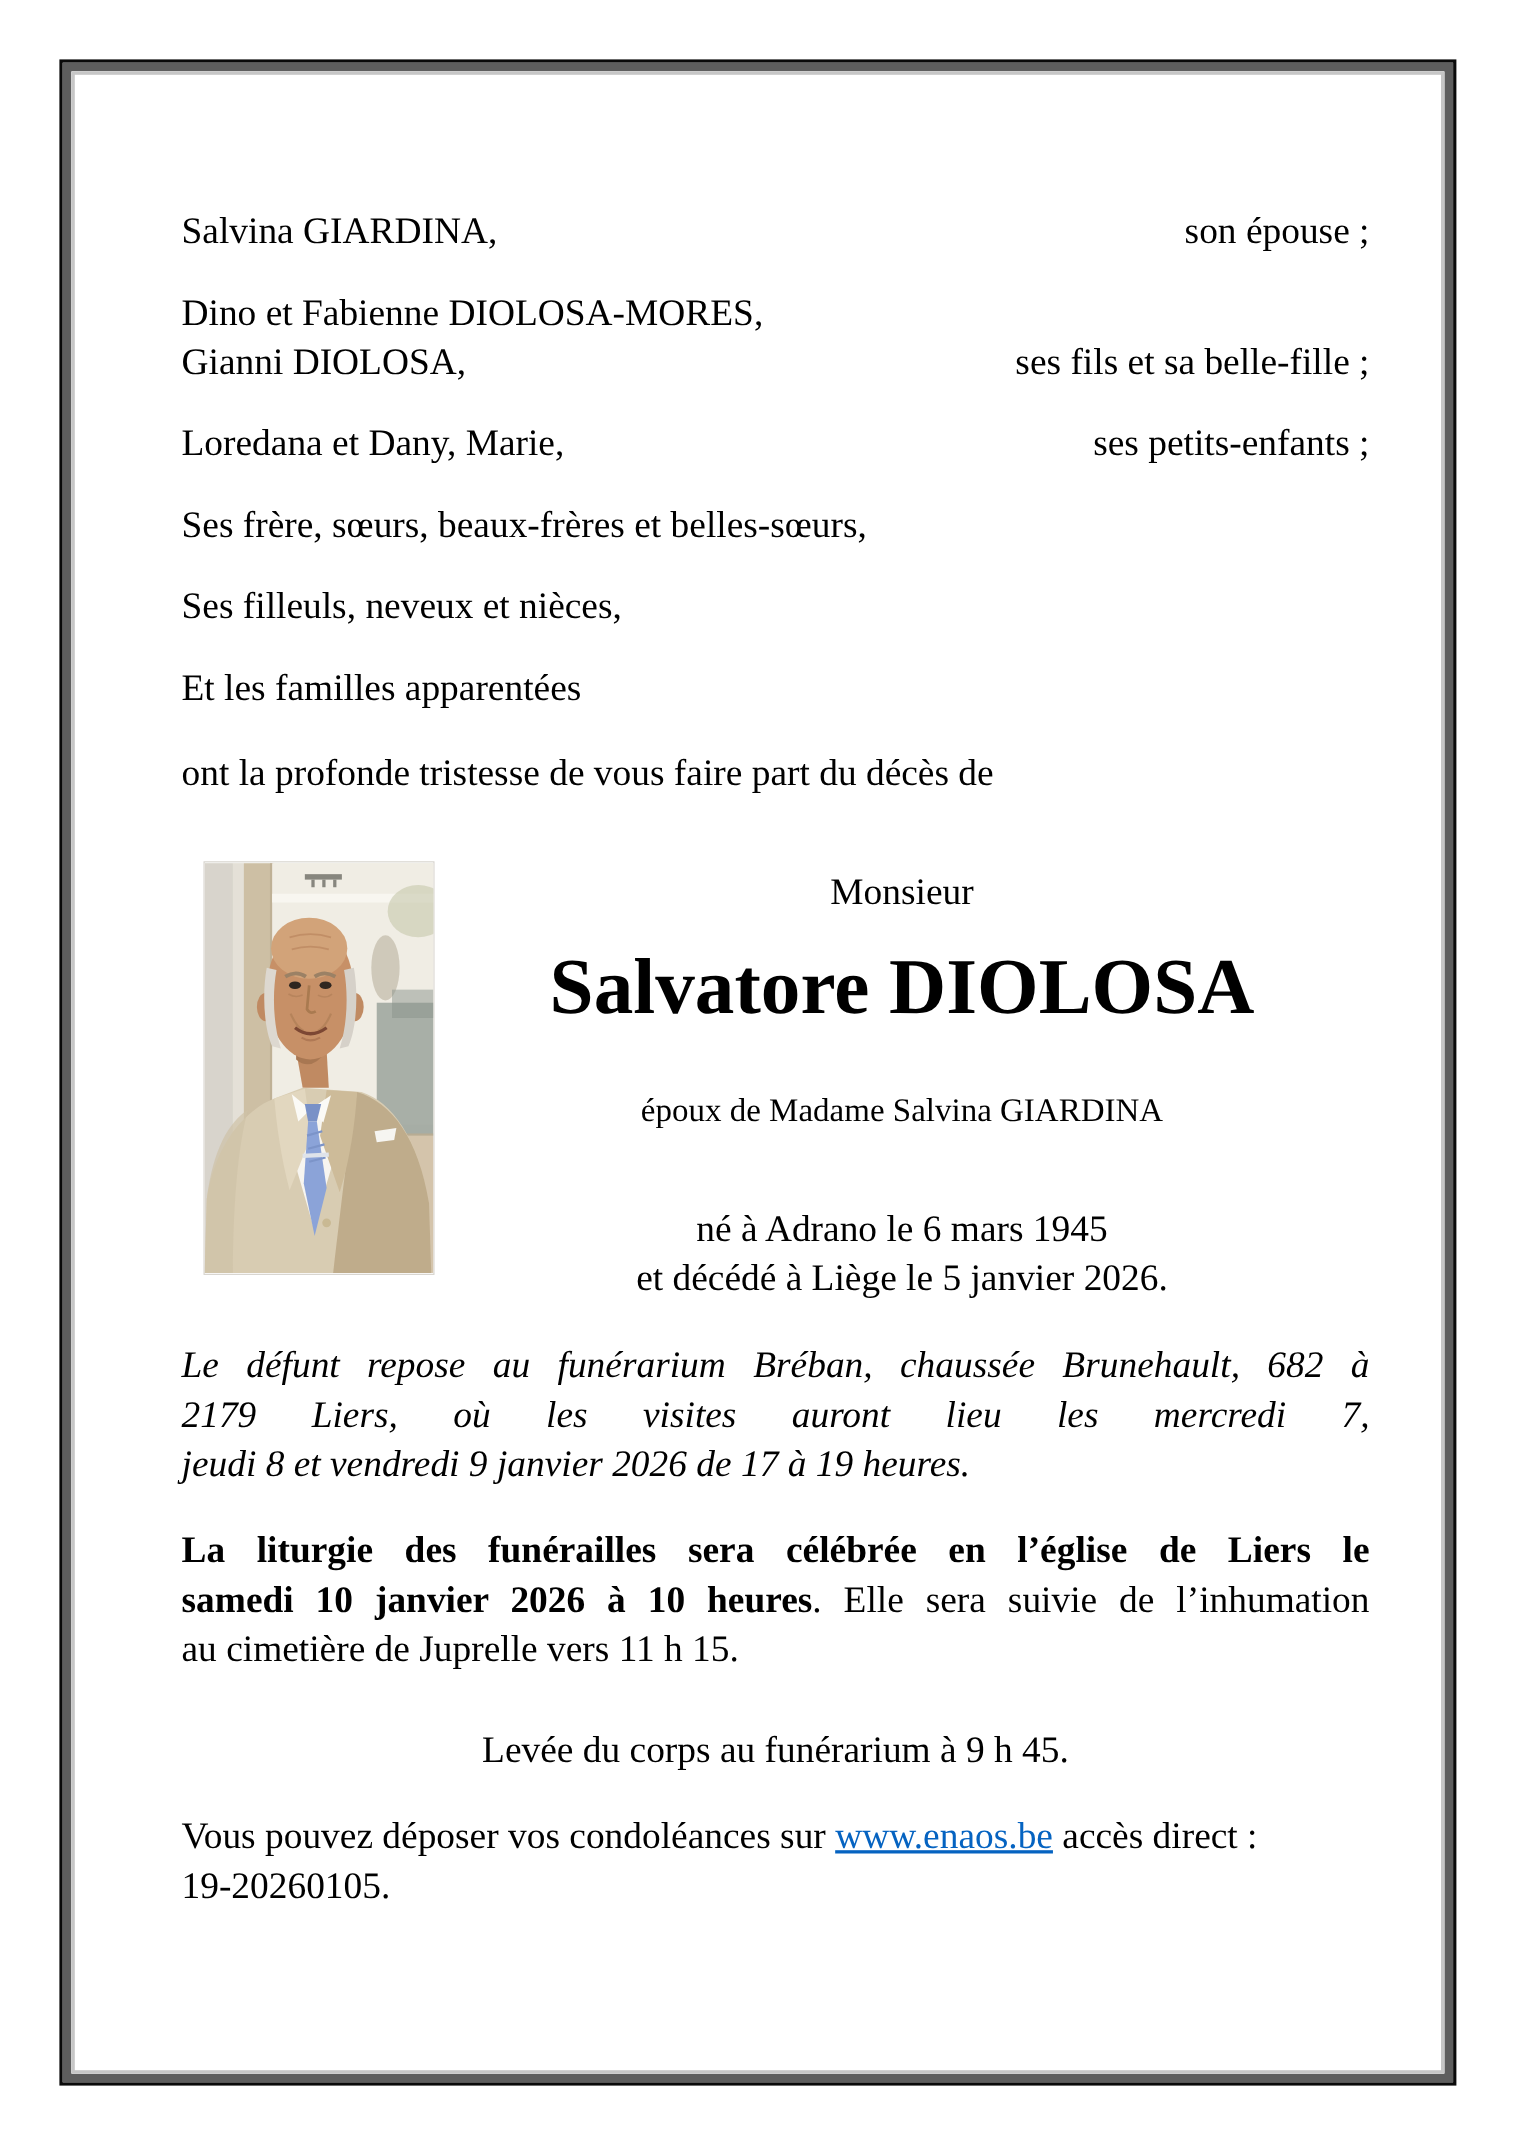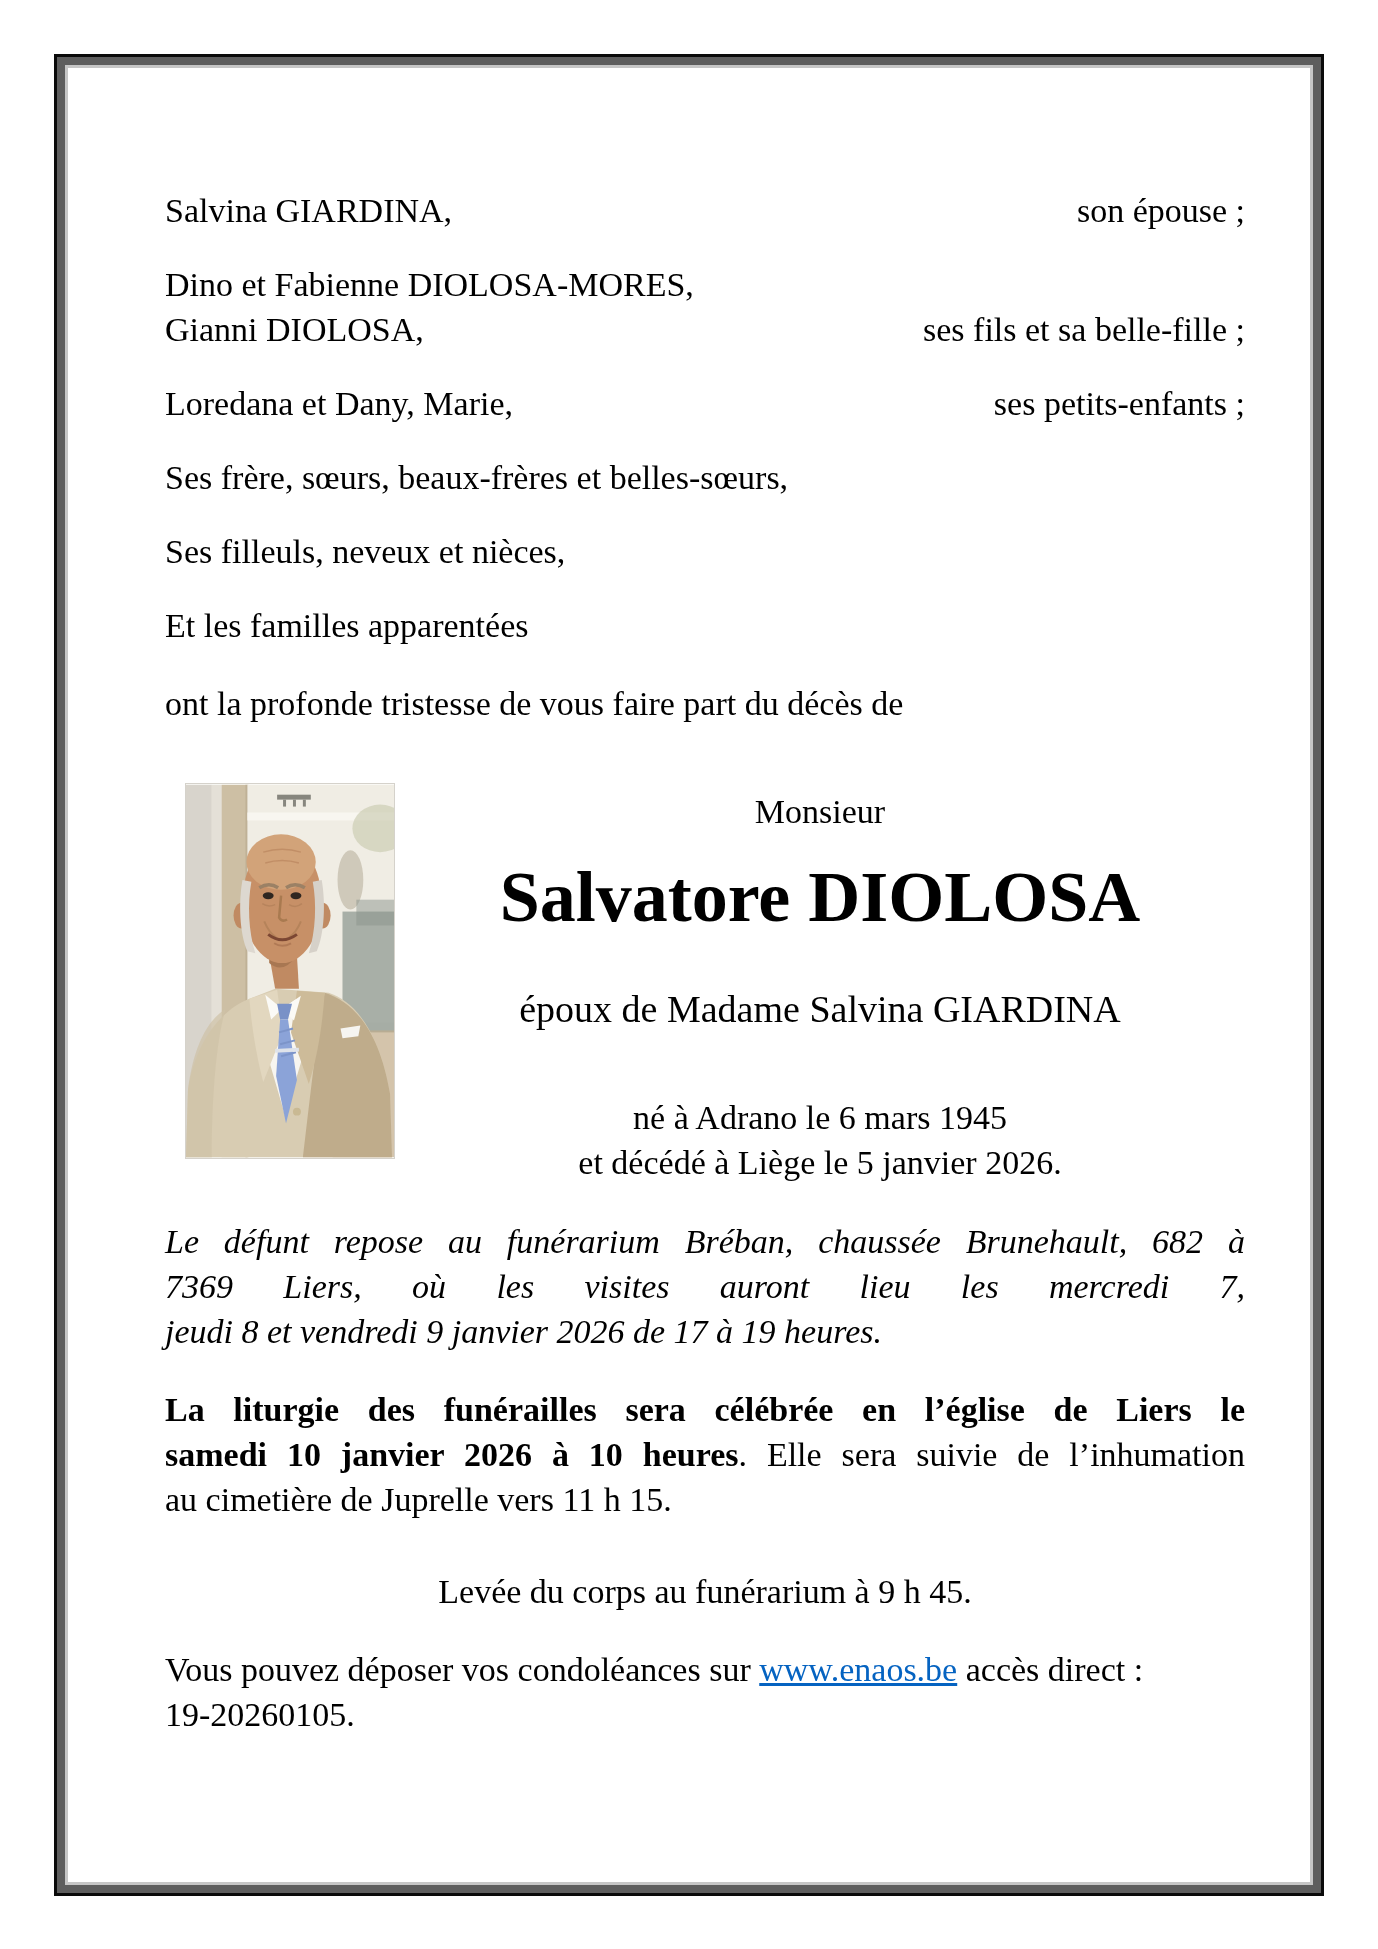--- a/index.html
+++ b/index.html
@@ -23,21 +23,21 @@
               font-size:34px;line-height:45px;margin-top:29px;}
   .family-row:first-child{margin-top:0;}
   .announce{margin:33px 0 0;font-size:34px;line-height:45px;}
 
   .deceased{position:relative;margin-top:57px;min-height:427px;}
   .portrait{position:absolute;left:20px;top:0;width:210px;height:376px;border:1px solid #d5d2cb;box-sizing:border-box;}
   .portrait svg{display:block;width:100%;height:100%;}
   .center-col{margin-left:230px;text-align:center;}
   .monsieur{padding-top:6px;font-size:34px;line-height:45px;}
   .deceased-name{margin-top:23px;font-size:72px;line-height:80px;font-weight:700;}
-  .epoux{margin-top:50px;font-size:38px;line-height:45px;}
+  .epoux{margin-top:50px;font-size:30px;line-height:45px;}
   .birth{margin-top:63px;font-size:34px;line-height:45px;}
   .death{font-size:34px;line-height:45px;}
 
   .para{font-size:34px;line-height:45px;}
   .p-repose{margin-top:9px;font-style:italic;}
   .p-liturgy{margin-top:33px;}
   .jline{text-align:justify;text-align-last:justify;}
   .b{font-weight:700;}
   .levee{margin-top:47px;text-align:center;font-size:34px;line-height:45px;}
   .condolences{margin-top:33px;font-size:34px;line-height:45px;}
@@ -143,21 +143,21 @@
               <div class="monsieur">Monsieur</div>
               <div class="deceased-name">Salvatore DIOLOSA</div>
               <div class="epoux">époux de Madame Salvina GIARDINA</div>
               <div class="birth">né à Adrano le 6 mars 1945</div>
               <div class="death">et décédé à Liège le 5 janvier 2026.</div>
             </div>
           </div>
 
           <div class="para p-repose">
             <div class="jline">Le défunt repose au funérarium Bréban, chaussée Brunehault, 682 à</div>
-            <div class="jline">7369 Liers, où les visites auront lieu les mercredi 7,</div>
+            <div class="jline">2179 Liers, où les visites auront lieu les mercredi 7,</div>
             <div>jeudi 8 et vendredi 9 janvier 2026 de 17 à 19 heures.</div>
           </div>
 
           <div class="para p-liturgy">
             <div class="jline b">La liturgie des funérailles sera célébrée en l’église de Liers le</div>
             <div class="jline"><span class="b">samedi 10 janvier 2026 à 10 heures</span><span>. Elle sera suivie de l’inhumation</span></div>
             <div>au cimetière de Juprelle vers 11 h 15.</div>
           </div>
 
           <div class="levee">Levée du corps au funérarium à 9 h 45.</div>

